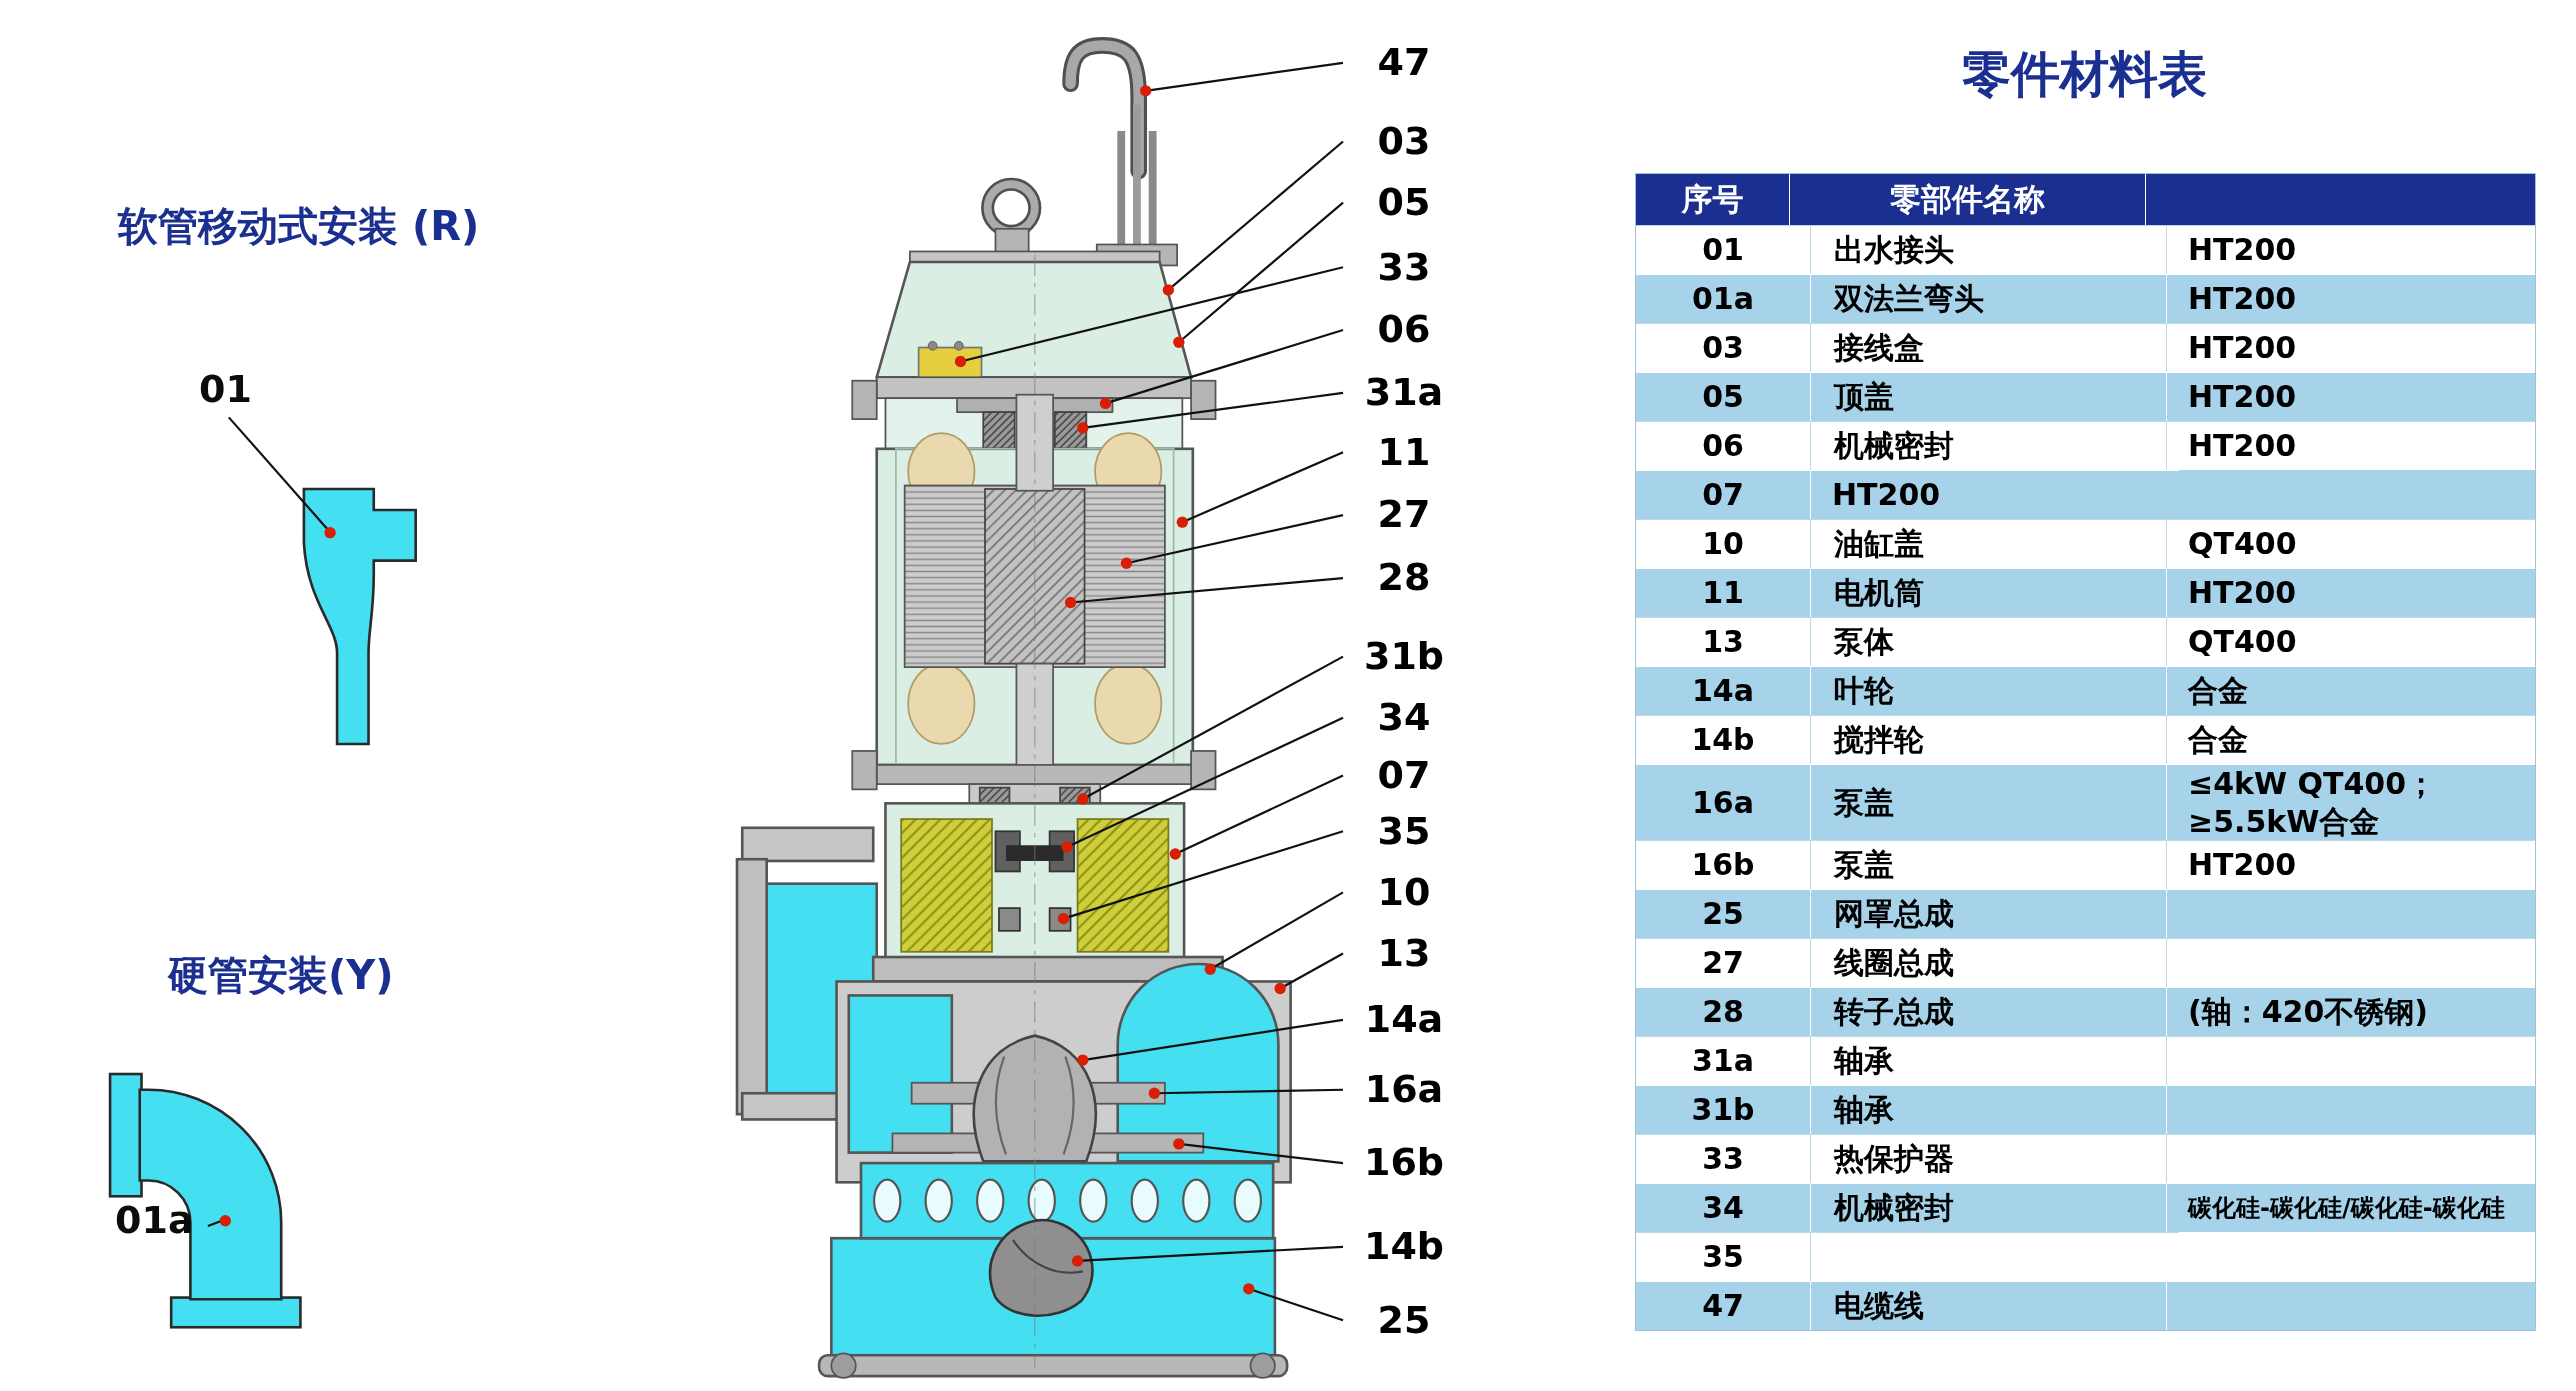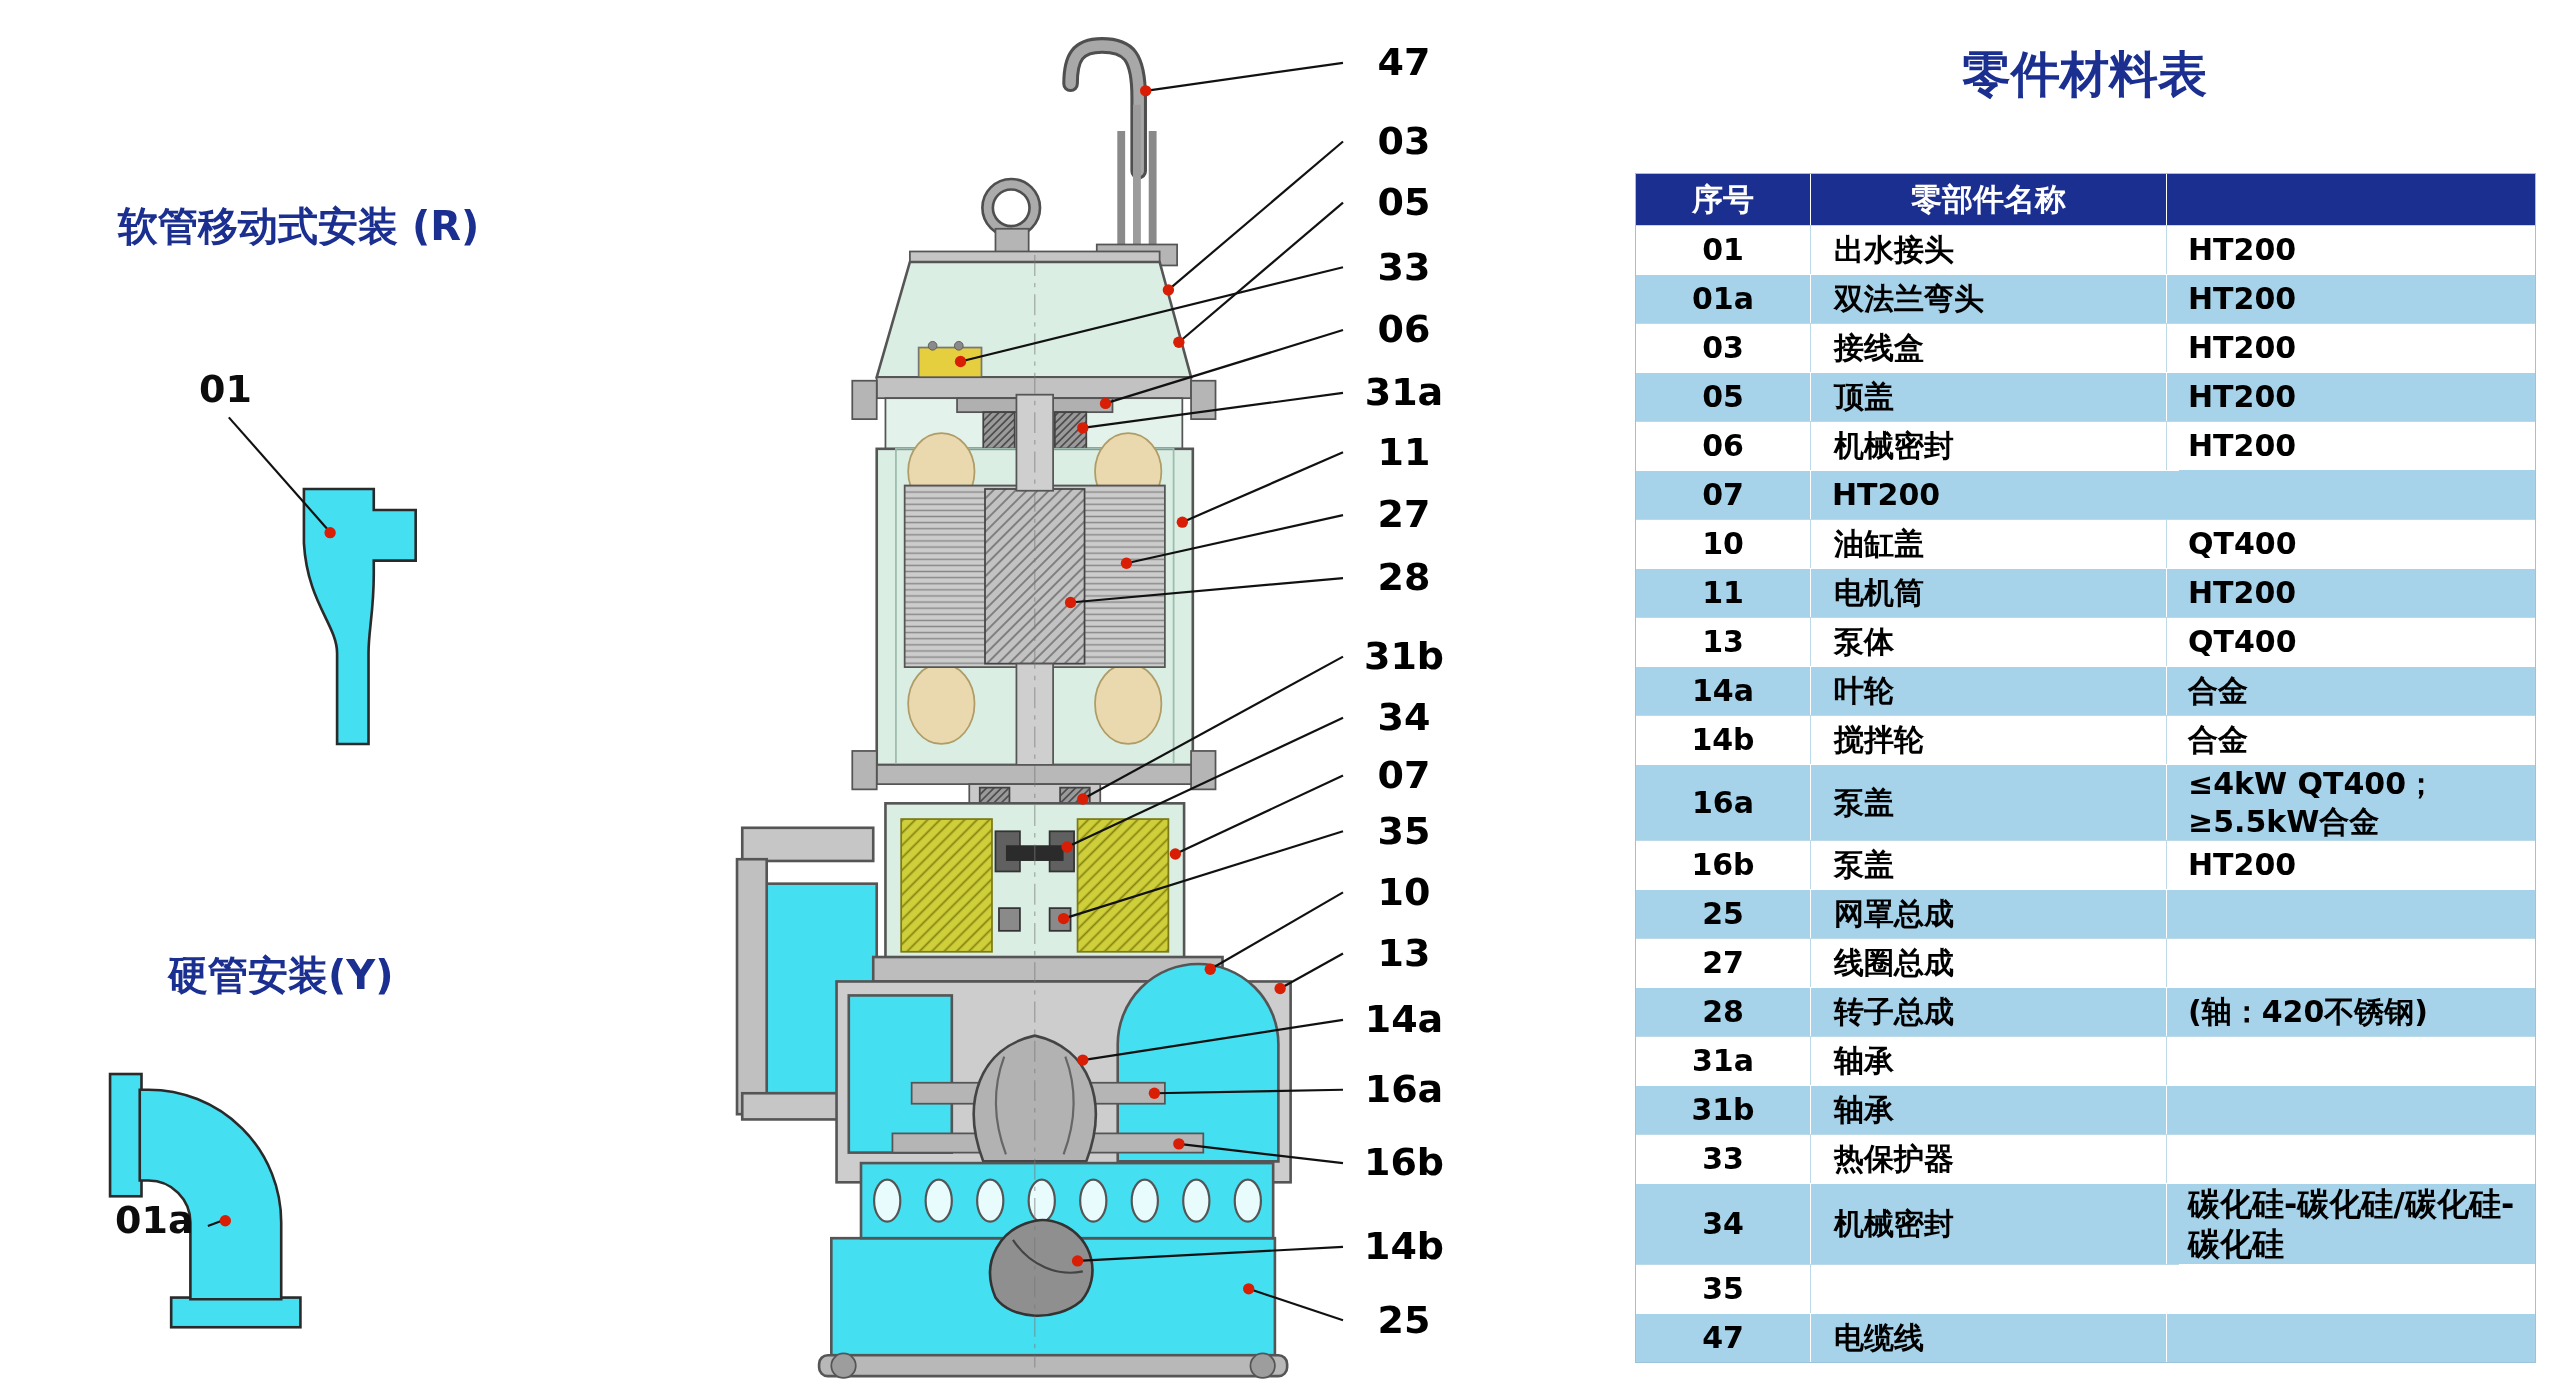--- a/index.html
+++ b/index.html
@@ -27,33 +27,33 @@
   .parts-table {
     position:absolute; left:1635px; top:173px; width:899px;
     border:0.9px solid #9cc3da; box-sizing:content-box; background:#ffffff;
   }
   .table-header { display:flex; height:51px; background:#1b2f90; }
   .hcell {
     color:#ffffff; font-weight:bold; font-size:31px;
     display:flex; align-items:center; justify-content:center;
     border-right:1.7px solid #ffffff; box-sizing:border-box;
   }
-  .h-no { width:175px; } .h-name { width:356px; } .h-mat { width:368px; border-right:none; }
+  .h-no { width:154px; } .h-name { width:356px; } .h-mat { width:368px; border-right:none; }
   .trow { display:flex; background:#ffffff; min-height:49px; }
   .trow.alt { background:#a6d3ea; }
   .tcell {
     display:flex; align-items:center; font-weight:bold; font-size:30px; color:#000;
     border-right:1.3px solid #bcd9e8; border-top:1.3px solid #bcd9e8;
     box-sizing:border-box; white-space:pre-line; line-height:1.25;
   }
   .trow.alt .tcell { border-right-color:#ffffff; border-top-color:#ffffff; }
   .cell-no { width:175px; justify-content:center; }
   .cell-name { width:356px; padding-left:23px; }
   .cell-material { width:368px; padding-left:21px; border-right:none; }
-  .tcell.shrink { font-size:32px; }
+  .tcell.shrink { font-size:24px; }
 </style>
 </head>
 <body>
 
 <div class="page">
 
   <svg class="svg-layer" viewBox="0 0 2950 1593">
     <defs>
       <pattern id="hatchH" width="7" height="7" patternUnits="userSpaceOnUse">
         <rect width="7" height="7" fill="#cccccc"></rect>

